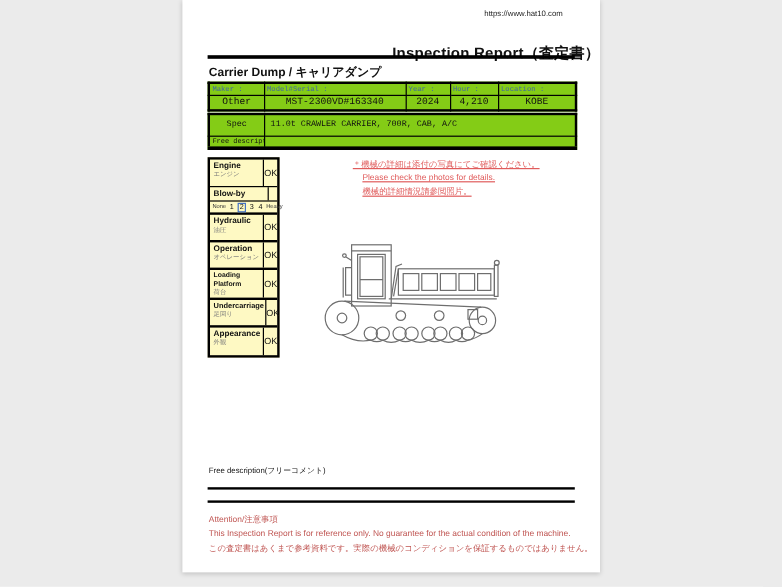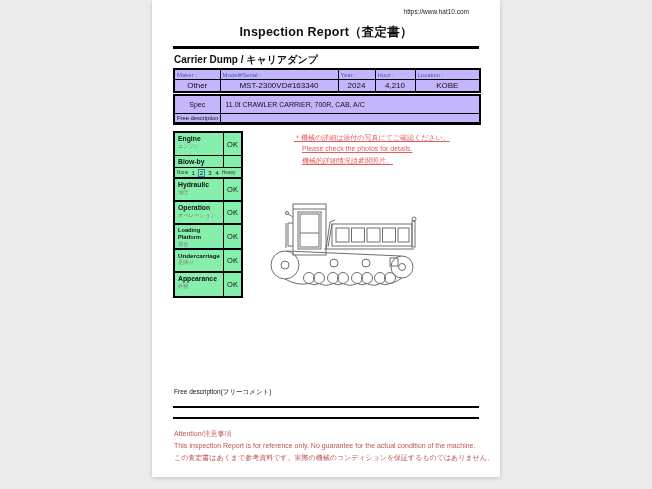--- a/index.html
+++ b/index.html
@@ -10,46 +10,46 @@
     position:relative;
     overflow:hidden;
     color:#111;
   }
   .page {
     position:absolute; left:152px; top:0; width:348px; height:477px;
     background:#ffffff;
     box-shadow:0 1px 4px rgba(0,0,0,0.18);
   }
   .url { position:absolute; top:8px; right:31px; font-size:6.5px; color:#222; }
-  .title { position:absolute; top:24px; left:0; width:100%; text-align:center;
+  .title { position:absolute; top:36px; left:0; width:100%; text-align:right;
            font-size:12.5px; font-weight:bold; letter-spacing:0.2px; }
   .rule-thick { position:absolute; left:21px; width:306px; height:2.5px; background:#000; }
   #rule1 { top:46px; }
   .section-title { position:absolute; left:21px; top:53px; width:306px;
                    font-size:10px; font-weight:bold; padding:0 0 2px 1px;
                    border-bottom:1.5px solid #000; }
 
-  table { border-collapse:collapse; table-layout:fixed; background:#c4b5fd; }
+  table { border-collapse:collapse; table-layout:fixed; background:#84cc16;font-family:Liberation Mono, monospace; }
   .info-table { position:absolute; left:21px; top:68px; width:306px; border:2px solid #000; }
   .info-table td { border:1px solid #000; overflow:hidden; white-space:nowrap; }
   .info-table .h td { height:10px; font-size:6px; color:#3f62a8; text-align:left;
                       padding:1px 0 0 2px; }
   .info-table .v td { height:13px; font-size:8px; text-align:center; }
 
   .spec-table { position:absolute; left:21px; top:94px; width:306px;
                 border:2px solid #000; border-bottom:3px solid #000; }
   .spec-table td { border:1px solid #000; overflow:hidden; white-space:nowrap; }
   .spec-table .spec-row td { height:18px; font-size:7px; }
   .spec-table .spec-row .lblc { text-align:center; }
   .spec-table .spec-row .valc { padding-left:5px; }
   .spec-table .fd-row td { height:10px; font-size:5.8px; }
   .spec-table .fd-row .lblc { padding-left:2px; }
 
-  .insp { position:absolute; left:21px; top:131px; width:70px;
-          border:2px solid #000; background:#86efac; }
+  .insp { position:absolute; left:21px; top:131px; width:60px;
+          border:2px solid #000; background:#fef9c3; }
   .ir { display:flex; align-items:stretch; }
   .ir .lbl { width:49px; border-right:1px solid #000; padding:1px 1px 1px 3px; }
   .ir .res { flex:1; display:flex; align-items:center; justify-content:center; font-size:7.5px; }
   .lbl .en { display:block; font-size:6.8px; font-weight:600; line-height:1.2; padding-top:1px; }
   .lbl .en.small { font-size:5.7px; }
   .lbl .ja { display:block; font-size:5.3px; color:#7a7a7a; line-height:1.15; }
   .b-thin  { border-bottom:1px solid #000; }
   .b-thick { border-bottom:2px solid #000; }
   .h-main { min-height:23px; }
   .h-bb { min-height:11px; }

